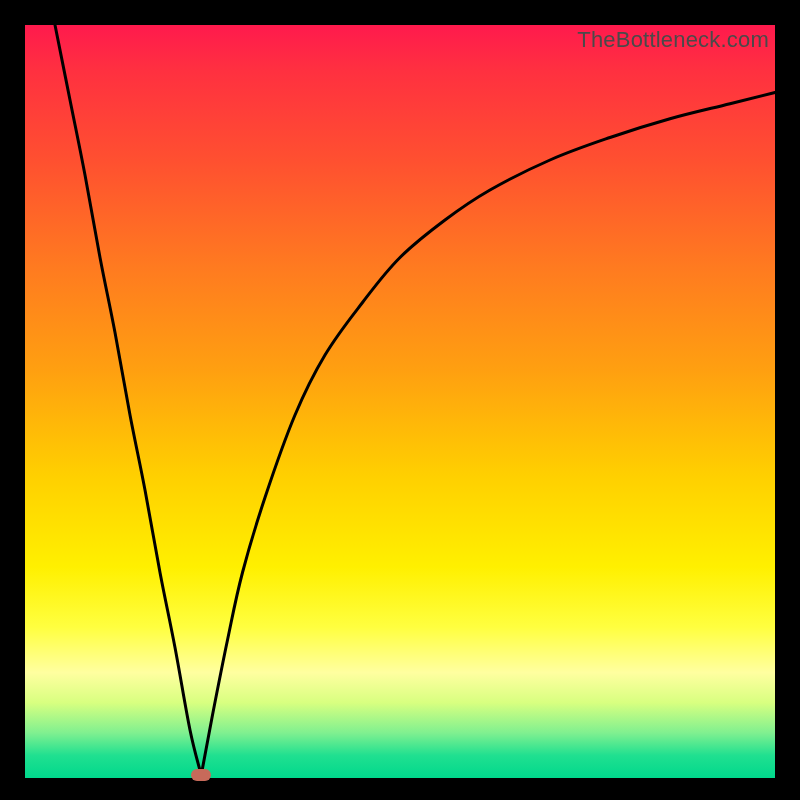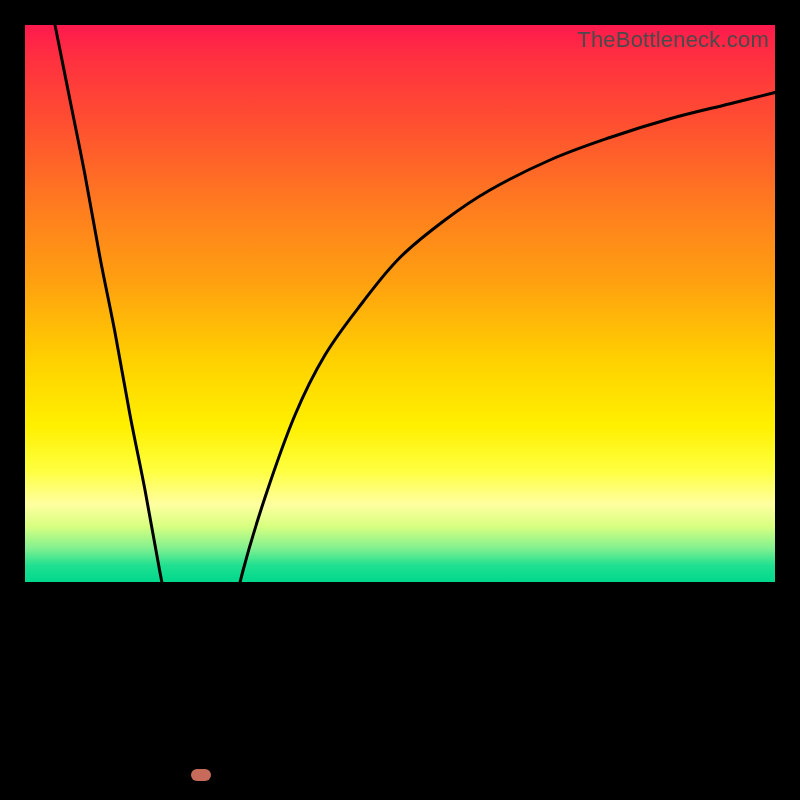--- a/index.html
+++ b/index.html
@@ -9,21 +9,21 @@
     height: 800px;
     background: #000;
     overflow: hidden;
     font-family: Arial, Helvetica, sans-serif;
   }
   .frame {
     position: absolute;
     left: 25px;
     top: 25px;
     width: 750px;
-    height: 557px;
+    height: 753px;
     background: linear-gradient(to bottom,
       #ff1a4d 0%,
       #ff3040 6%,
       #ff5030 18%,
       #ff7a20 32%,
       #ffa010 46%,
       #ffd000 60%,
       #fff000 72%,
       #ffff40 80%,
       #ffffa0 86%,

